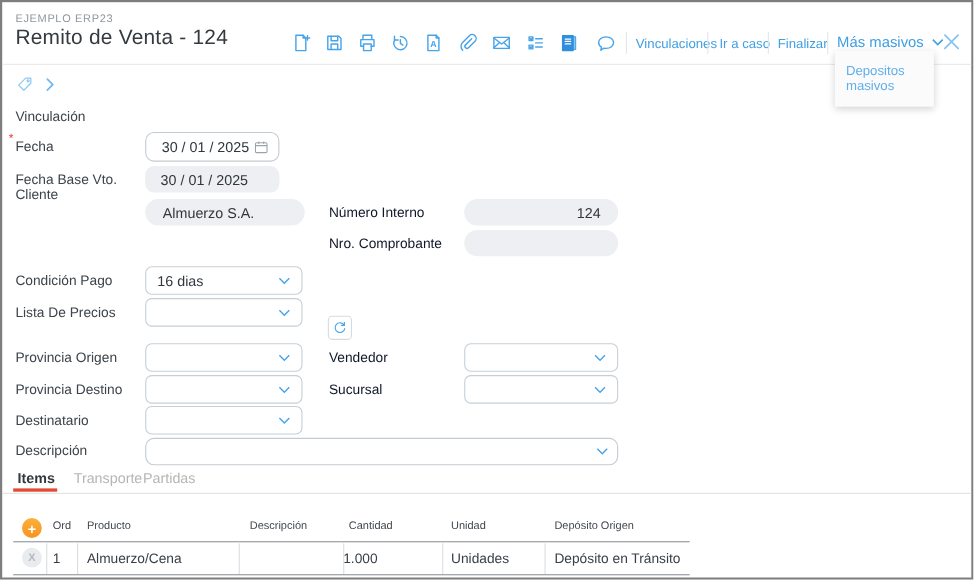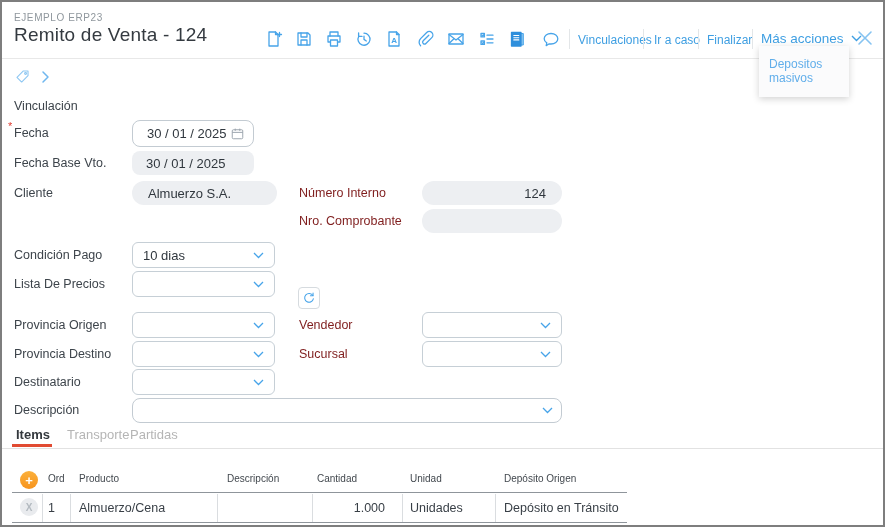--- a/index.html
+++ b/index.html
@@ -23,21 +23,21 @@
   .menu {
     left:757px; top:44px; width:90px; background:#fbfbfc; z-index:20;
     box-shadow:0 2px 7px rgba(0,0,0,.18); padding:7px 0 8px 0;
   }
   .menu-item { padding:4px 10px; font-size:12px; color:#61aeea; line-height:14px; cursor:pointer; }
   .hsep { left:0; top:56px; width:885px; height:1px; background:#e8e8e8; }
   
   .tagrow { left:12px; top:66px; display:flex; align-items:center; gap:10px; }
   
   .lbl { left:12px; font-size:12.5px; color:#3d444b; white-space:nowrap; }
-  .lbl2 { left:297px; font-size:12.5px; color:#7f1d1d; white-space:nowrap; }
+  .lbl2 { left:297px; font-size:12.5px; color:#0f172a; white-space:nowrap; }
   .req { left:6px; top:118px; font-size:11px; color:#e03c31; }
   .pill { background:#edeff2; border-radius:13px; height:24px; display:flex; align-items:center;
           padding:0 16px; font-size:13px; color:#30373e; }
   .ro-box { background:#edeff2; border-radius:8px; height:24px; display:flex; align-items:center;
           padding:0 14px; font-size:13px; color:#30373e; }
   .inputbox { background:#fff; border:1px solid #c3cbd2; border-radius:8px; height:27px;
           display:flex; align-items:center; padding:0 8px 0 14px; font-size:13px; color:#30373e; cursor:text; }
   .inputbox .val { flex:1; }
   .sel { background:#fff; border:1px solid #c6cfd6; border-radius:6px; height:26px;
          display:flex; align-items:center; padding:0 10px; font-size:13px; color:#30373e; cursor:pointer; }
@@ -141,21 +141,21 @@
   <div class="abs vdiv" style="left:567px"></div>
 
   <div class="abs tlink" style="left:576px">Vinculaciones</div>
   <div class="abs vdiv" style="left:641px"></div>
   <div class="abs tlink" style="left:652px">Ir a caso</div>
   <div class="abs vdiv" style="left:696px"></div>
   <div class="abs tlink" style="left:705px">Finalizar</div>
   <div class="abs vdiv" style="left:750px"></div>
 
   <div class="abs more" style="left:759px">
-    <span>Más acciones</span>
+    <span>Más masivos</span>
     <svg width="11" height="7" viewBox="0 0 11 7">
       <polyline points="1,1 5.5,5.5 10,1" stroke="#3f9fe2" fill="none" stroke-width="1.4"></polyline>
     </svg>
   </div>
 
   <div class="abs close-x" style="left:854px">
     <svg width="18" height="18" viewBox="0 0 18 18">
       <path d="M3 3 L15 15 M15 3 L3 15" stroke="#86c3f1" stroke-width="1.6" fill="none" stroke-linecap="round"></path>
     </svg>
   </div>
@@ -190,37 +190,37 @@
       <rect x="3" y="5" width="14" height="12" rx="1.5"></rect>
         <path d="M3 8.5 h14 M7 3.5 v3 M13 3.5 v3"></path>
     </svg>
   </div>
 
   <div class="abs lbl" style="top:154px">Fecha Base Vto.</div>
   <div class="abs ro-box" style="left:130px;top:149px;width:122px">
     <span>30 / 01 / 2025</span>
   </div>
 
-  <div class="abs lbl" style="top:184px">Cliente</div>
+  <div class="abs lbl" style="top:168px">Cliente</div>
   <div class="abs pill" style="left:130px;top:179px;width:145px">
     <span>Almuerzo S.A.</span>
   </div>
   <div class="abs lbl2" style="top:184px">Número Interno</div>
   <div class="abs pill" style="left:420px;top:179px;width:140px;justify-content:flex-end">
     <span>124</span>
   </div>
 
   <div class="abs lbl2" style="top:212px">Nro. Comprobante</div>
   <div class="abs pill" style="left:420px;top:207px;width:140px">
     <span></span>
   </div>
 
   <div class="abs lbl" style="top:246px">Condición Pago</div>
   <div class="abs sel" style="left:130px;top:240px;width:143px">
-    <span class="val">10 dias</span>
+    <span class="val">16 dias</span>
     <svg width="11" height="7" viewBox="0 0 11 7">
         <polyline points="1,1 5.5,5.5 10,1" stroke="#47a4e9" fill="none" stroke-width="1.3"></polyline>
       </svg>
   </div>
 
   <div class="abs lbl" style="top:275px">Lista De Precios</div>
   <div class="abs sel" style="left:130px;top:269px;width:143px">
     <span class="val"></span>
     <svg width="11" height="7" viewBox="0 0 11 7">
         <polyline points="1,1 5.5,5.5 10,1" stroke="#47a4e9" fill="none" stroke-width="1.3"></polyline>
@@ -292,21 +292,21 @@
   <div class="abs th" style="left:225px">Descripción</div>
   <div class="abs th" style="left:315px">Cantidad</div>
   <div class="abs th" style="left:408px">Unidad</div>
   <div class="abs th" style="left:502px">Depósito Origen</div>
   <div class="abs hline" style="left:10px;top:490px;width:615px"></div>
 
   <div class="abs del-btn">X</div>
   <div class="abs td" style="left:46px">1</div>
   <div class="abs td" style="left:77px">Almuerzo/Cena</div>
   <div class="abs td" style="left:225px"></div>
-  <div class="abs td" style="left:298px;width:85px;text-align:right">1.000</div>
+  <div class="abs td" style="left:310px;width:85px;text-align:left">1.000</div>
   <div class="abs td" style="left:408px">Unidades</div>
   <div class="abs td" style="left:502px">Depósito en Tránsito</div>
 
   <div class="abs cdiv" style="left:40px"></div>
   <div class="abs cdiv" style="left:68px"></div>
   <div class="abs cdiv" style="left:215px"></div>
   <div class="abs cdiv" style="left:310px"></div>
   <div class="abs cdiv" style="left:400px"></div>
   <div class="abs cdiv" style="left:493px"></div>
   <div class="abs hline" style="left:10px;top:520px;width:615px"></div>

